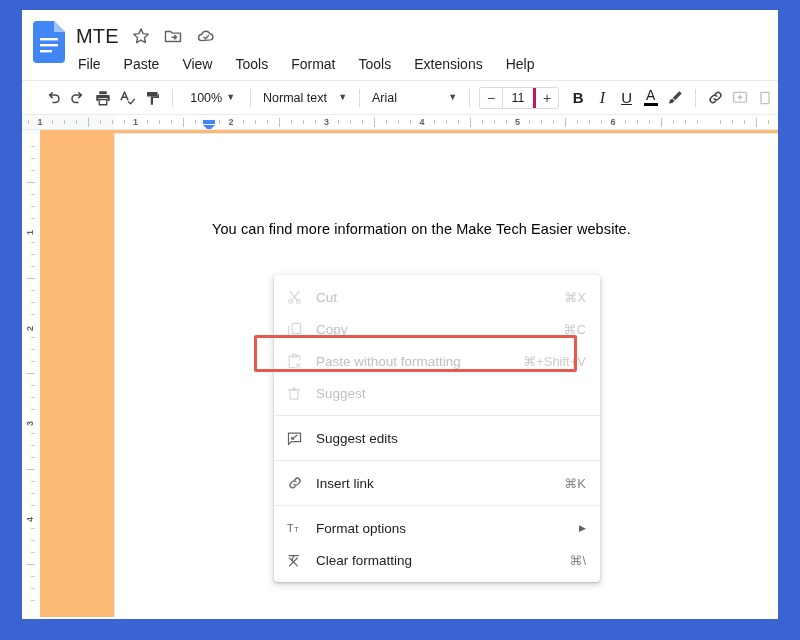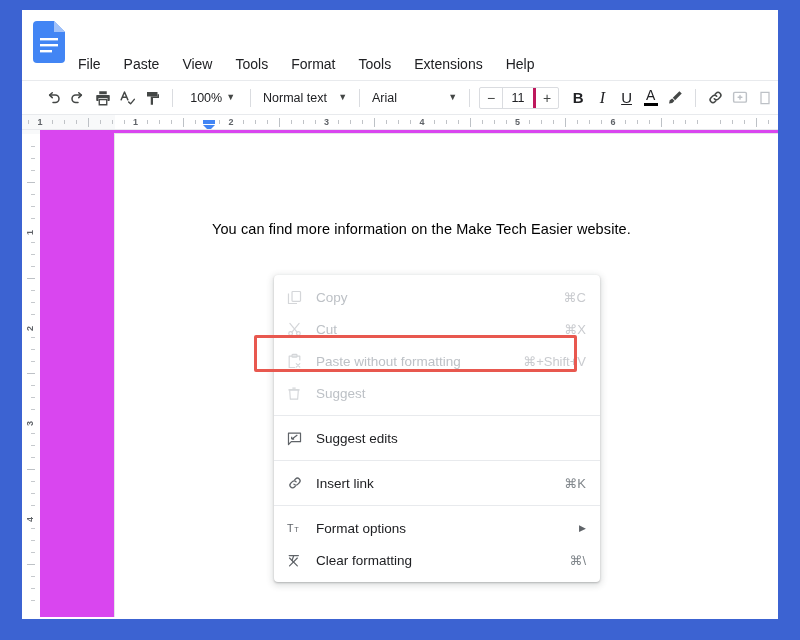--- a/index.html
+++ b/index.html
@@ -131,21 +131,21 @@
   }
   .indent-marker {
     position: absolute; top: 2px; width: 12px; height: 11px;
     transform: translateX(-6px);
   }
 
   
   .doc-body {
     position: relative;
     height: calc(609px - 70px - 34px - 18px);
-    background: #d946ef;
+    background: #fdba74;
     overflow: hidden;
   }
   .ruler-v {
     position: absolute; left: 0; top: 0; bottom: 0; width: 18px;
     background: #f8f9fa;
   }
   .rv-page {
     position: absolute; left: 0; width: 18px; background: #ffffff;
   }
   .rv-tick {
@@ -227,20 +227,43 @@
     <span class="doc-logo">
       <svg width="32" height="42" viewBox="0 0 32 42">
         <path d="M4 0h17l11 11v27a4 4 0 0 1-4 4H4a4 4 0 0 1-4-4V4a4 4 0 0 1 4-4z" fill="#4285f4"></path>
         <path d="M21 0l11 11H21z" fill="#a1c2fa"></path>
         <rect x="7" y="17" width="18" height="2.4" fill="#fff"></rect>
         <rect x="7" y="23" width="18" height="2.4" fill="#fff"></rect>
         <rect x="7" y="29" width="12" height="2.4" fill="#fff"></rect>
       </svg>
     </span>
 
+    <div class="title-row">
+      <span class="doc-title">MTE</span>
+
+      <span class="hdr-icon">
+        <svg width="20" height="20" viewBox="0 0 24 24" fill="none" stroke="#5f6368" stroke-width="1.7" stroke-linejoin="round">
+          <path d="M12 3.5l2.6 5.6 6 .7-4.5 4.2 1.2 6-5.3-3-5.3 3 1.2-6-4.5-4.2 6-.7z"></path>
+        </svg>
+      </span>
+
+      <span class="hdr-icon">
+        <svg width="20" height="20" viewBox="0 0 24 24" fill="none" stroke="#5f6368" stroke-width="1.7" stroke-linejoin="round">
+          <path d="M3 6.5h6l2 2h10v10H3z"></path>
+          <path d="M11 13.5h5m-2-2.2l2.2 2.2-2.2 2.2" stroke-linecap="round"></path>
+        </svg>
+      </span>
+
+      <span class="hdr-icon">
+        <svg width="22" height="20" viewBox="0 0 24 24" fill="none" stroke="#5f6368" stroke-width="1.7" stroke-linejoin="round" stroke-linecap="round">
+          <path d="M6.5 17.5a3.6 3.6 0 0 1 .4-7.2 5 5 0 0 1 9.5-1 3.8 3.8 0 0 1 1.3 7.4z"></path>
+          <path d="M9.6 13.6l1.8 1.8 3.4-3.6"></path>
+        </svg>
+      </span>
+    </div>
 
     <div class="menu-row">
       <span class="menu-item">File</span>
       <span class="menu-item">Paste</span>
       <span class="menu-item">View</span>
       <span class="menu-item">Tools</span>
       <span class="menu-item">Format</span>
       <span class="menu-item">Tools</span>
       <span class="menu-item">Extensions</span>
       <span class="menu-item">Help</span>
@@ -477,42 +500,42 @@
     </div>
 
     <div class="page-sheet">
       <div class="page-text">You can find more information on the Make Tech Easier website.</div>
     </div>
   </div>
 
   <div class="ctx-menu" id="ctx-menu">
       <div class="ctx-row disabled">
         <span class="ctx-ico">
-          <svg width="17" height="17" viewBox="0 0 24 24" fill="none" stroke="currentColor" stroke-width="1.7" stroke-linejoin="round">
-            <rect x="8.5" y="3.5" width="12" height="14" rx="1.2"></rect>
-            <path d="M15.5 20.5h-12v-14"></path>
-          </svg>
-        </span>
-        <span class="ctx-label">Copy</span>
-        <span class="ctx-accel">⌘C</span>
-      </div>
-      <div class="ctx-row disabled">
-        <span class="ctx-ico">
           <svg width="17" height="17" viewBox="0 0 24 24" fill="none" stroke="currentColor" stroke-width="1.7" stroke-linecap="round">
             <circle cx="6.5" cy="17.5" r="2.6"></circle>
             <circle cx="17.5" cy="17.5" r="2.6"></circle>
             <path d="M8.4 15.6L18.5 3.5M15.6 15.6L5.5 3.5"></path>
           </svg>
         </span>
         <span class="ctx-label">Cut</span>
         <span class="ctx-accel">⌘X</span>
       </div>
       <div class="ctx-row disabled">
         <span class="ctx-ico">
           <svg width="17" height="17" viewBox="0 0 24 24" fill="none" stroke="currentColor" stroke-width="1.7" stroke-linejoin="round">
+            <rect x="8.5" y="3.5" width="12" height="14" rx="1.2"></rect>
+            <path d="M15.5 20.5h-12v-14"></path>
+          </svg>
+        </span>
+        <span class="ctx-label">Copy</span>
+        <span class="ctx-accel">⌘C</span>
+      </div>
+      <div class="ctx-row disabled">
+        <span class="ctx-ico">
+          <svg width="17" height="17" viewBox="0 0 24 24" fill="none" stroke="currentColor" stroke-width="1.7" stroke-linejoin="round">
             <path d="M13 20.5H4.5v-16h15v6"></path>
             <rect x="8.5" y="2" width="7" height="4" rx="1"></rect>
             <path d="M14.5 15l5 5M19.5 15l-5 5" stroke-linecap="round"></path>
           </svg>
         </span>
         <span class="ctx-label">Paste without formatting</span>
         <span class="ctx-accel">⌘+Shift+V</span>
       </div>
       <div class="ctx-row disabled">
         <span class="ctx-ico">

